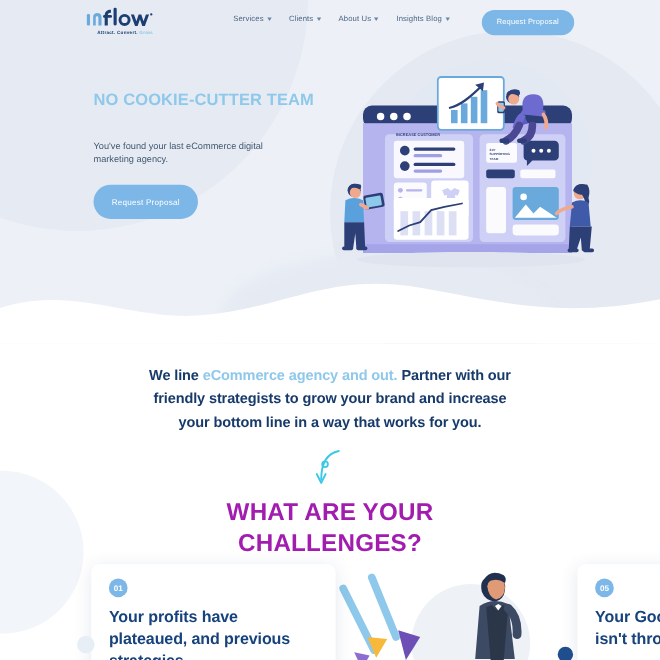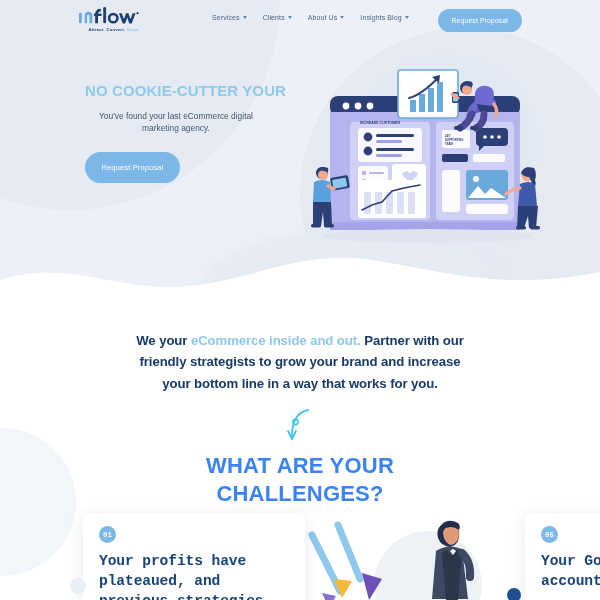--- a/index.html
+++ b/index.html
@@ -78,21 +78,21 @@
   .eyebrow {
     font-size:15px; font-weight:700; color:#8ec8ea;
     letter-spacing:.1px; line-height:1.15; white-space:nowrap;
   }
   .hero-h1 {
     font-size:22px; font-weight:700; color:#173a6b;
     line-height:1.27; margin-top:5px; letter-spacing:-.2px;
   }
   .hero-sub {
     font-size:8.4px; color:#40566f; line-height:1.45;
-    margin-top:11px; max-width:182px;text-align:center;
+    margin-top:27px; max-width:182px;
   }
   .hero-cta {
     margin-top:17px; background:#7db7e8; color:#fff; border:none;
     border-radius:18px; font-size:7.4px; font-family:inherit;
     padding:11px 0; width:95px; cursor:pointer; letter-spacing:.2px;
   }
 
   
   .hero-illo { position:absolute; left:306px; top:52px; width:250px; height:200px; z-index:15; }
 
@@ -101,32 +101,32 @@
     position:absolute; left:0; top:330px; width:600px; text-align:center;
   }
   .mid-copy {
     font-size:13.2px; line-height:1.62; font-weight:700; color:#173a6b;
     width:330px; margin:0 auto; letter-spacing:-.1px;
   }
   .mid-copy .hl { color:#8ec8ea; font-weight:700; }
 
   .arrow-wrap { margin-top:10px; height:46px; }
   .section-h2 {
-    font-size:22px; font-weight:700; color:#3b82f6; letter-spacing:.2px;
+    font-size:22px; font-weight:700; color:#a21caf; letter-spacing:.2px;
     line-height:1.28; margin-top:2px;
   }
 
   
   .decor-left {
     position:absolute; left:-72px; top:428px; width:148px; height:148px;
     border-radius:50%; background:#f2f5f9; z-index:1;
   }
 
   
-  .cards { position:absolute; left:0; top:513px; width:600px; height:87px; z-index:5;font-family:Liberation Mono, monospace; }
+  .cards { position:absolute; left:0; top:513px; width:600px; height:87px; z-index:5; }
   .card {
     position:absolute; top:0; background:#fff; border-radius:7px;
     box-shadow:0 3px 16px rgba(23,58,107,.11);
     padding:13px 16px 0 16px; height:110px; overflow:hidden;
   }
   .card-1 { left:83px; width:222px; }
   .card-2 { left:525px; width:222px; }
   .badge {
     width:17px; height:17px; border-radius:50%; background:#7db7e8;
     color:#fff; font-size:7.4px; font-weight:700;
@@ -197,21 +197,21 @@
       <div class="nav-item">
         <span>Insights Blog</span>
         <i class="caret"></i>
       </div>
     </div>
 
     <button class="nav-cta">Request Proposal</button>
   </div>
 
   <div class="hero-text">
-    <div class="eyebrow">NO COOKIE-CUTTER YOUR</div>
+    <div class="eyebrow">NO COOKIE-CUTTER TEAM</div>
     <p class="hero-sub">You've found your last eCommerce digital marketing agency.</p>
     <button class="hero-cta">Request Proposal</button>
   </div>
 
   <div class="hero-illo">
     <svg viewBox="0 0 250 200" width="250" height="200">
 
       <circle cx="140" cy="95" r="92" fill="#e3e9f2"></circle>
 
       <rect x="24" y="44" width="190" height="20" rx="8" fill="#2c3f76"></rect>
@@ -322,21 +322,21 @@
         <rect x="224" y="174" width="10" height="3.4" rx="1.6" fill="#2c3f76"></rect>
         <path d="M214,136 q-10,2 -14,6" stroke="#f0a98f" stroke-width="3.2" fill="none" stroke-linecap="round"></path>
       </g>
     </svg>
   </div>
 
   <div class="decor-left"></div>
 
   <div class="mid">
     <p class="mid-copy">
-      <span>We your </span><span class="hl">eCommerce inside and out.</span><span> Partner with our friendly strategists to grow your brand and increase your bottom line in a way that works for you.</span>
+      <span>We line </span><span class="hl">eCommerce agency and out.</span><span> Partner with our friendly strategists to grow your brand and increase your bottom line in a way that works for you.</span>
     </p>
 
     <div class="arrow-wrap">
       <svg width="40" height="46" viewBox="0 0 40 46">
         <path d="M28,6 C18,8 12,16 12,32" fill="none" stroke="#3ec8e6" stroke-width="1.8" stroke-linecap="round"></path>
         <circle cx="15.5" cy="18" r="2.6" fill="none" stroke="#3ec8e6" stroke-width="1.6"></circle>
         <path d="M8,27 L12,35 L16,27" fill="none" stroke="#3ec8e6" stroke-width="1.8" stroke-linecap="round" stroke-linejoin="round"></path>
       </svg>
     </div>
 

